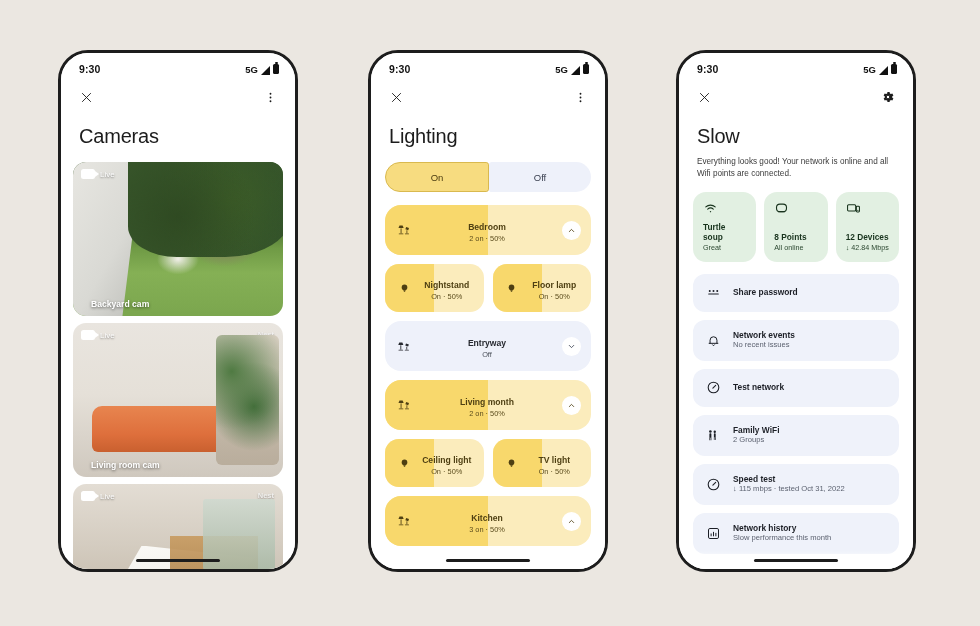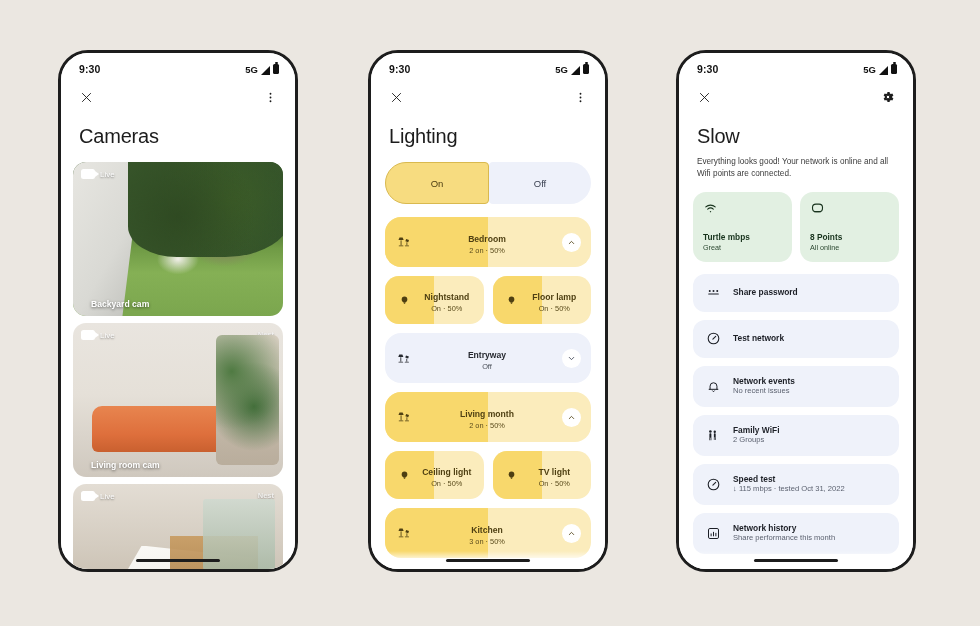--- a/index.html
+++ b/index.html
@@ -165,21 +165,21 @@
   }
   .kitchen-wood {
     position:absolute; left:46%; top:34%; width:42%; height:40%;
     background: linear-gradient(180deg,#c79a5f 0%,#a87c45 100%);
     opacity:.9;
   }
 
   
   .seg-wrap { padding: 14px 14px 0 14px; display:flex; }
   .seg {
-    flex: 1; height: 42px;
+    flex: 1; height: 30px;
     display:flex; align-items:center; justify-content:center;
     font-size: 9.5px; cursor: pointer;
   }
   .seg-on {
     background: #f7dc80; color: #4a3c10;
     border: 1px solid #d9b94f;
     border-radius: 21px 4px 4px 21px;
   }
   .seg-off {
     background: #eef1fa; color: #3a4050;
@@ -580,80 +580,93 @@
 
         <div class="stat">
           <span class="stat-ico">
             <svg width="15" height="15" viewBox="0 0 24 24" fill="none" stroke="#18331d" stroke-width="1.8" stroke-linecap="round">
               <path d="M4.5 9.5a11 11 0 0115 0"></path>
                 <path d="M7.5 13a7 7 0 019 0"></path>
                 <circle cx="12" cy="17" r="1.1" fill="#18331d" stroke="none"></circle>
             </svg>
           </span>
           <span>
-            <span class="stat-title" style="display:block">Turtle mbps</span>
+            <span class="stat-title" style="display:block">Turtle soup</span>
             <span class="stat-sub" style="display:block">Great</span>
           </span>
         </div>
 
         <div class="stat">
           <span class="stat-ico">
             <svg width="15" height="15" viewBox="0 0 24 24" fill="none" stroke="#18331d" stroke-width="1.8">
               <rect x="4" y="5" width="16" height="12" rx="5.5"></rect>
                 <path d="M7 17h10" stroke-linecap="round"></path>
             </svg>
           </span>
           <span>
             <span class="stat-title" style="display:block">8 Points</span>
             <span class="stat-sub" style="display:block">All online</span>
           </span>
         </div>
 
+        <div class="stat">
+          <span class="stat-ico">
+            <svg width="15" height="15" viewBox="0 0 24 24" fill="none" stroke="#18331d" stroke-width="1.7">
+              <rect x="2.5" y="6" width="13" height="10" rx="1.6"></rect>
+                <rect x="16.5" y="8.5" width="5" height="9" rx="1.4"></rect>
+              <circle cx="19" cy="15" r=".9" fill="#18331d" stroke="none"></circle>
+            </svg>
+          </span>
+          <span>
+            <span class="stat-title" style="display:block">12 Devices</span>
+            <span class="stat-sub" style="display:block">↓ 42.84 Mbps</span>
+          </span>
+        </div>
 
       </div>
 
       <div class="wlist">
 
         <div class="wrow">
           <span class="wrow-ico">
             <svg width="15" height="15" viewBox="0 0 24 24" fill="#1c1f26">
               <circle cx="6" cy="9.5" r="1.6"></circle>
                 <circle cx="12" cy="9.5" r="1.6"></circle>
                 <circle cx="18" cy="9.5" r="1.6"></circle>
               <rect x="3.5" y="13.5" width="17" height="1.6" rx=".8"></rect>
             </svg>
           </span>
           <span>
             <span class="wrow-title" style="display:block">Share password</span>
           </span>
         </div>
 
-        <div class="wrow">
-          <span class="wrow-ico">
-            <svg width="15" height="15" viewBox="0 0 24 24" fill="none" stroke="#1c1f26" stroke-width="1.7">
-              <circle cx="12" cy="12" r="8.5"></circle>
-                <path d="M15.5 8.5L11 13" stroke-linecap="round"></path>
-            </svg>
-          </span>
-          <span>
-            <span class="wrow-title" style="display:block">Test network</span>
-          </span>
-        </div>
-
         <div class="wrow tall">
           <span class="wrow-ico">
             <svg width="15" height="15" viewBox="0 0 24 24" fill="none" stroke="#1c1f26" stroke-width="1.6" stroke-linecap="round">
               <path d="M6.5 16.5v-5a5.5 5.5 0 0111 0v5"></path>
                 <path d="M5 16.5h14"></path>
                 <path d="M10.4 19a1.8 1.8 0 003.2 0"></path>
             </svg>
           </span>
           <span>
             <span class="wrow-title" style="display:block">Network events</span>
             <span class="wrow-sub" style="display:block">No recent issues</span>
+          </span>
+        </div>
+
+        <div class="wrow">
+          <span class="wrow-ico">
+            <svg width="15" height="15" viewBox="0 0 24 24" fill="none" stroke="#1c1f26" stroke-width="1.7">
+              <circle cx="12" cy="12" r="8.5"></circle>
+                <path d="M15.5 8.5L11 13" stroke-linecap="round"></path>
+            </svg>
+          </span>
+          <span>
+            <span class="wrow-title" style="display:block">Test network</span>
           </span>
         </div>
 
         <div class="wrow tall">
           <span class="wrow-ico">
             <svg width="15" height="15" viewBox="0 0 24 24" fill="#1c1f26">
               <circle cx="7" cy="5.5" r="2.1"></circle>
                 <rect x="5.4" y="8.2" width="3.2" height="7.4" rx="1.2"></rect>
               <rect x="5.4" y="15" width="1.2" height="4.6"></rect>
                 <rect x="7.4" y="15" width="1.2" height="4.6"></rect>
@@ -686,21 +699,21 @@
           <span class="wrow-ico">
             <svg width="15" height="15" viewBox="0 0 24 24" fill="none" stroke="#1c1f26" stroke-width="1.6">
               <rect x="4" y="4" width="16" height="16" rx="2.2"></rect>
               <rect x="7.4" y="12" width="1.6" height="4.4" fill="#1c1f26" stroke="none"></rect>
               <rect x="11.2" y="9.4" width="1.6" height="7" fill="#1c1f26" stroke="none"></rect>
               <rect x="15" y="11" width="1.6" height="5.4" fill="#1c1f26" stroke="none"></rect>
             </svg>
           </span>
           <span>
             <span class="wrow-title" style="display:block">Network history</span>
-            <span class="wrow-sub" style="display:block">Share performance this month</span>
+            <span class="wrow-sub" style="display:block">Slow performance this month</span>
           </span>
         </div>
 
       </div>
 
       <div class="fadebot"></div>
       <div class="home-ind"></div>
     </div>
   </div>
 

